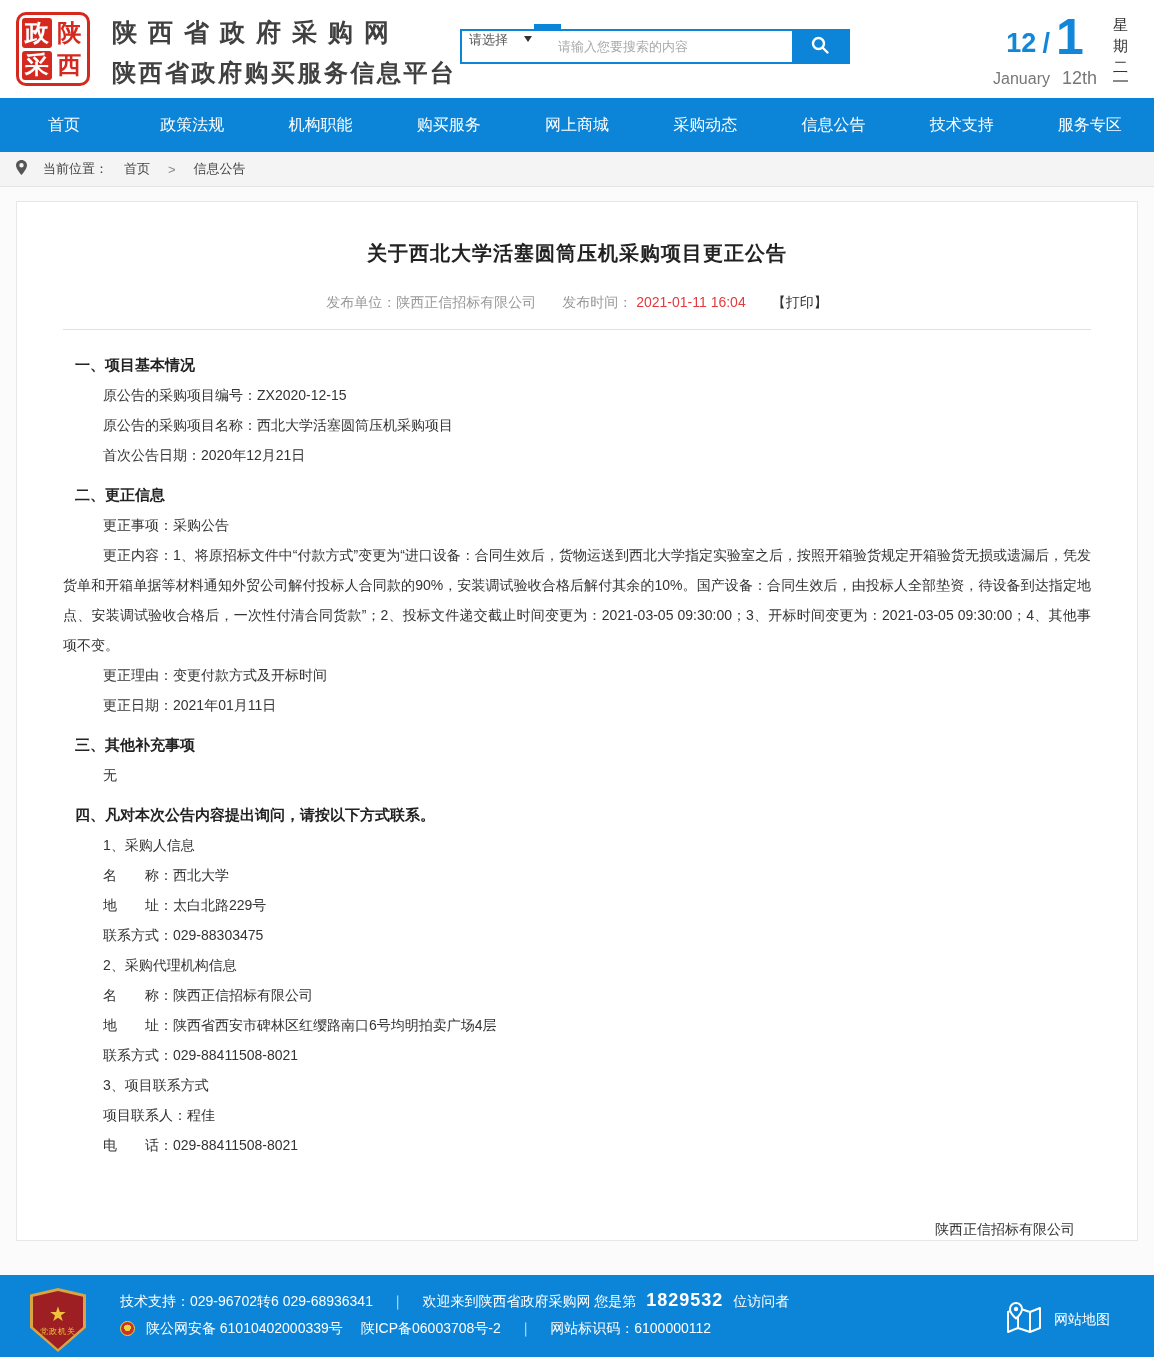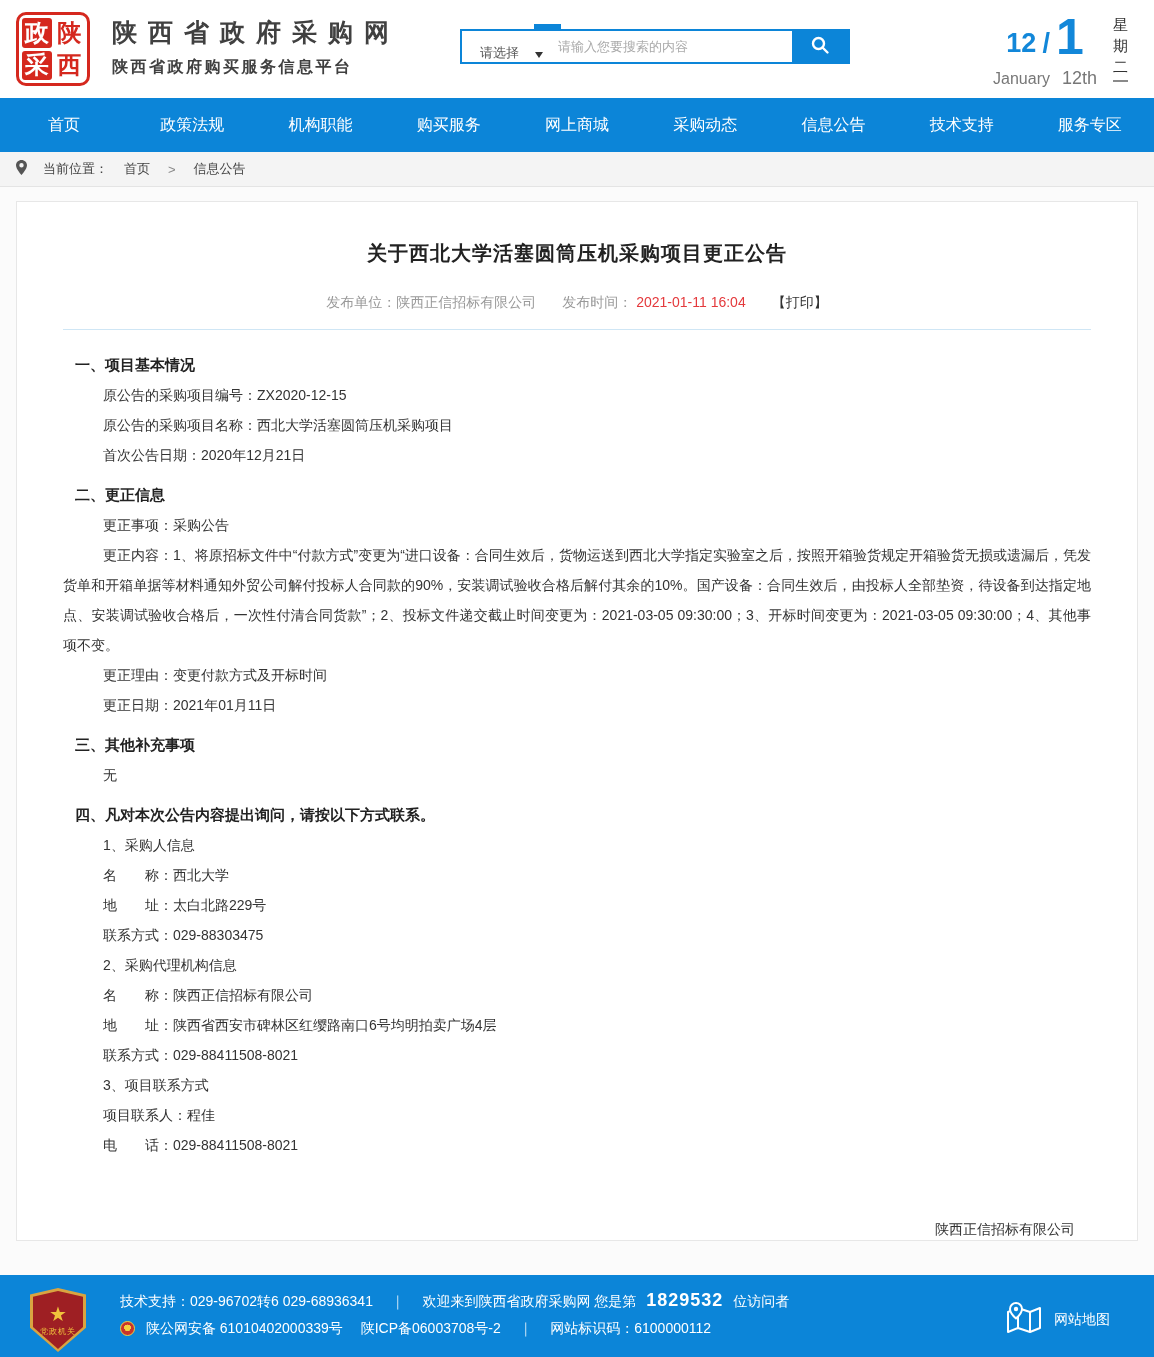--- a/index.html
+++ b/index.html
@@ -19,29 +19,29 @@
     display:grid; grid-template-columns:1fr 1fr; grid-template-rows:1fr 1fr;
   }
   .logo span{
     display:flex; align-items:center; justify-content:center;
     font-weight:bold; font-size:24px; color:#d5281e; border-radius:3px;
     line-height:1;
   }
   .logo span.solid{ background:#d5281e; color:#fff; }
   .titles { position:absolute; left:112px; top:16px; }
   .title1 { font-size:25px; font-weight:bold; color:#404040; letter-spacing:11px; white-space:nowrap; }
-  .title2 { font-size:16px; font-weight:bold; color:#404040; letter-spacing:2.5px; margin-top:8px; white-space:nowrap; }
+  .title2 { font-size:24px; font-weight:bold; color:#404040; letter-spacing:2.5px; margin-top:8px; white-space:nowrap; }
   
   .search {
     position:absolute; left:460px; top:29px; width:390px; height:35px;
     border:2px solid #0c85d8; background:#fff; display:flex; align-items:stretch;
   }
   .search-tab { position:absolute; top:-7px; left:72px; width:27px; height:5px; background:#0c85d8; }
   .search-select {
-    width:92px; display:flex; align-items:flex-end; padding-left:18px;
+    width:92px; display:flex; align-items:flex-start; padding-left:7px;
     font-size:13px; color:#555; cursor:pointer; gap:16px;
   }
   .caret { width:0; height:0; border:4px solid transparent; border-top:6px solid #333; margin-top:5px; }
   .search-input { flex:1; border:none; outline:none; font-size:13px; color:#333; padding-left:4px; background:transparent; }
   .search-input::placeholder { color:#aaa; }
   .search-btn {
     width:56px; background:#0c85d8; border:none; cursor:pointer;
     display:flex; align-items:center; justify-content:center;
   }
   

